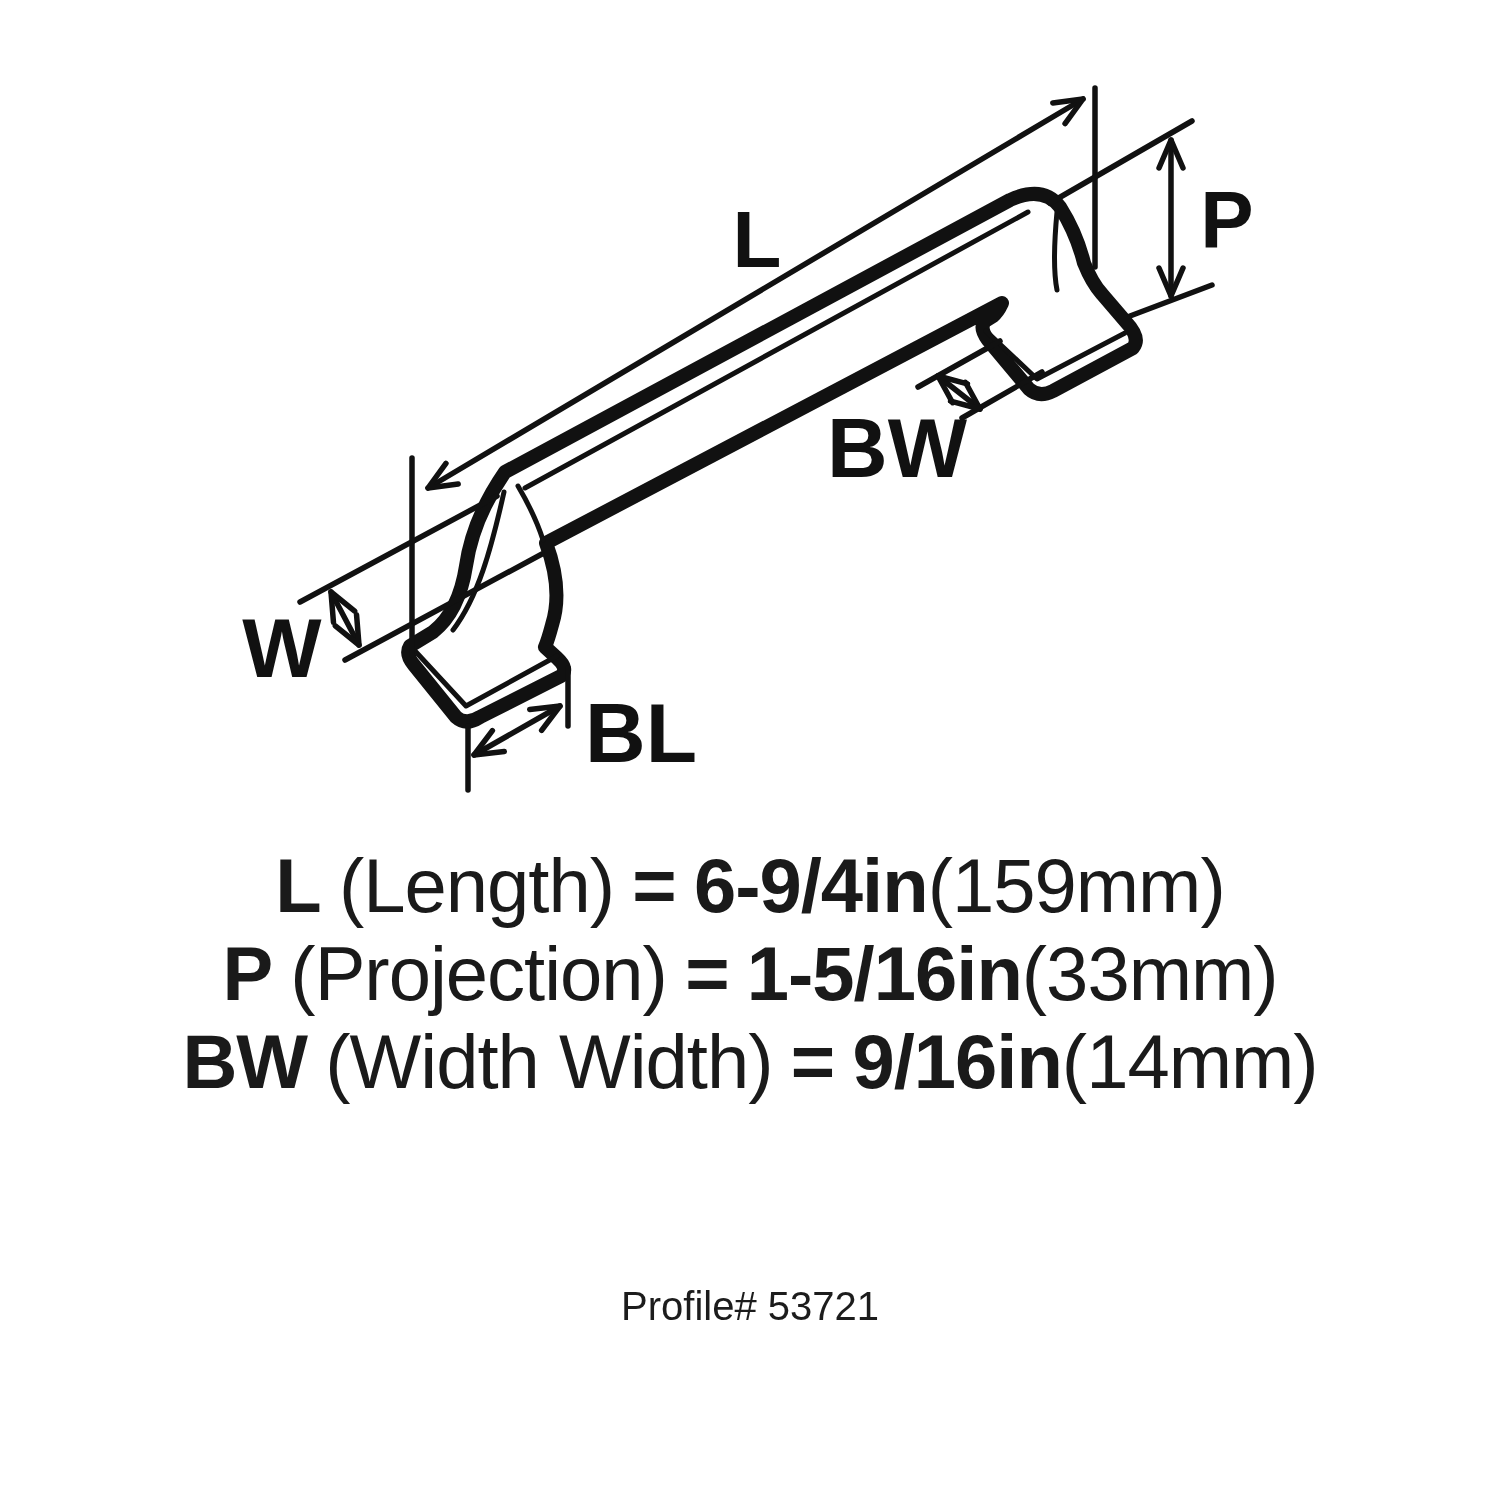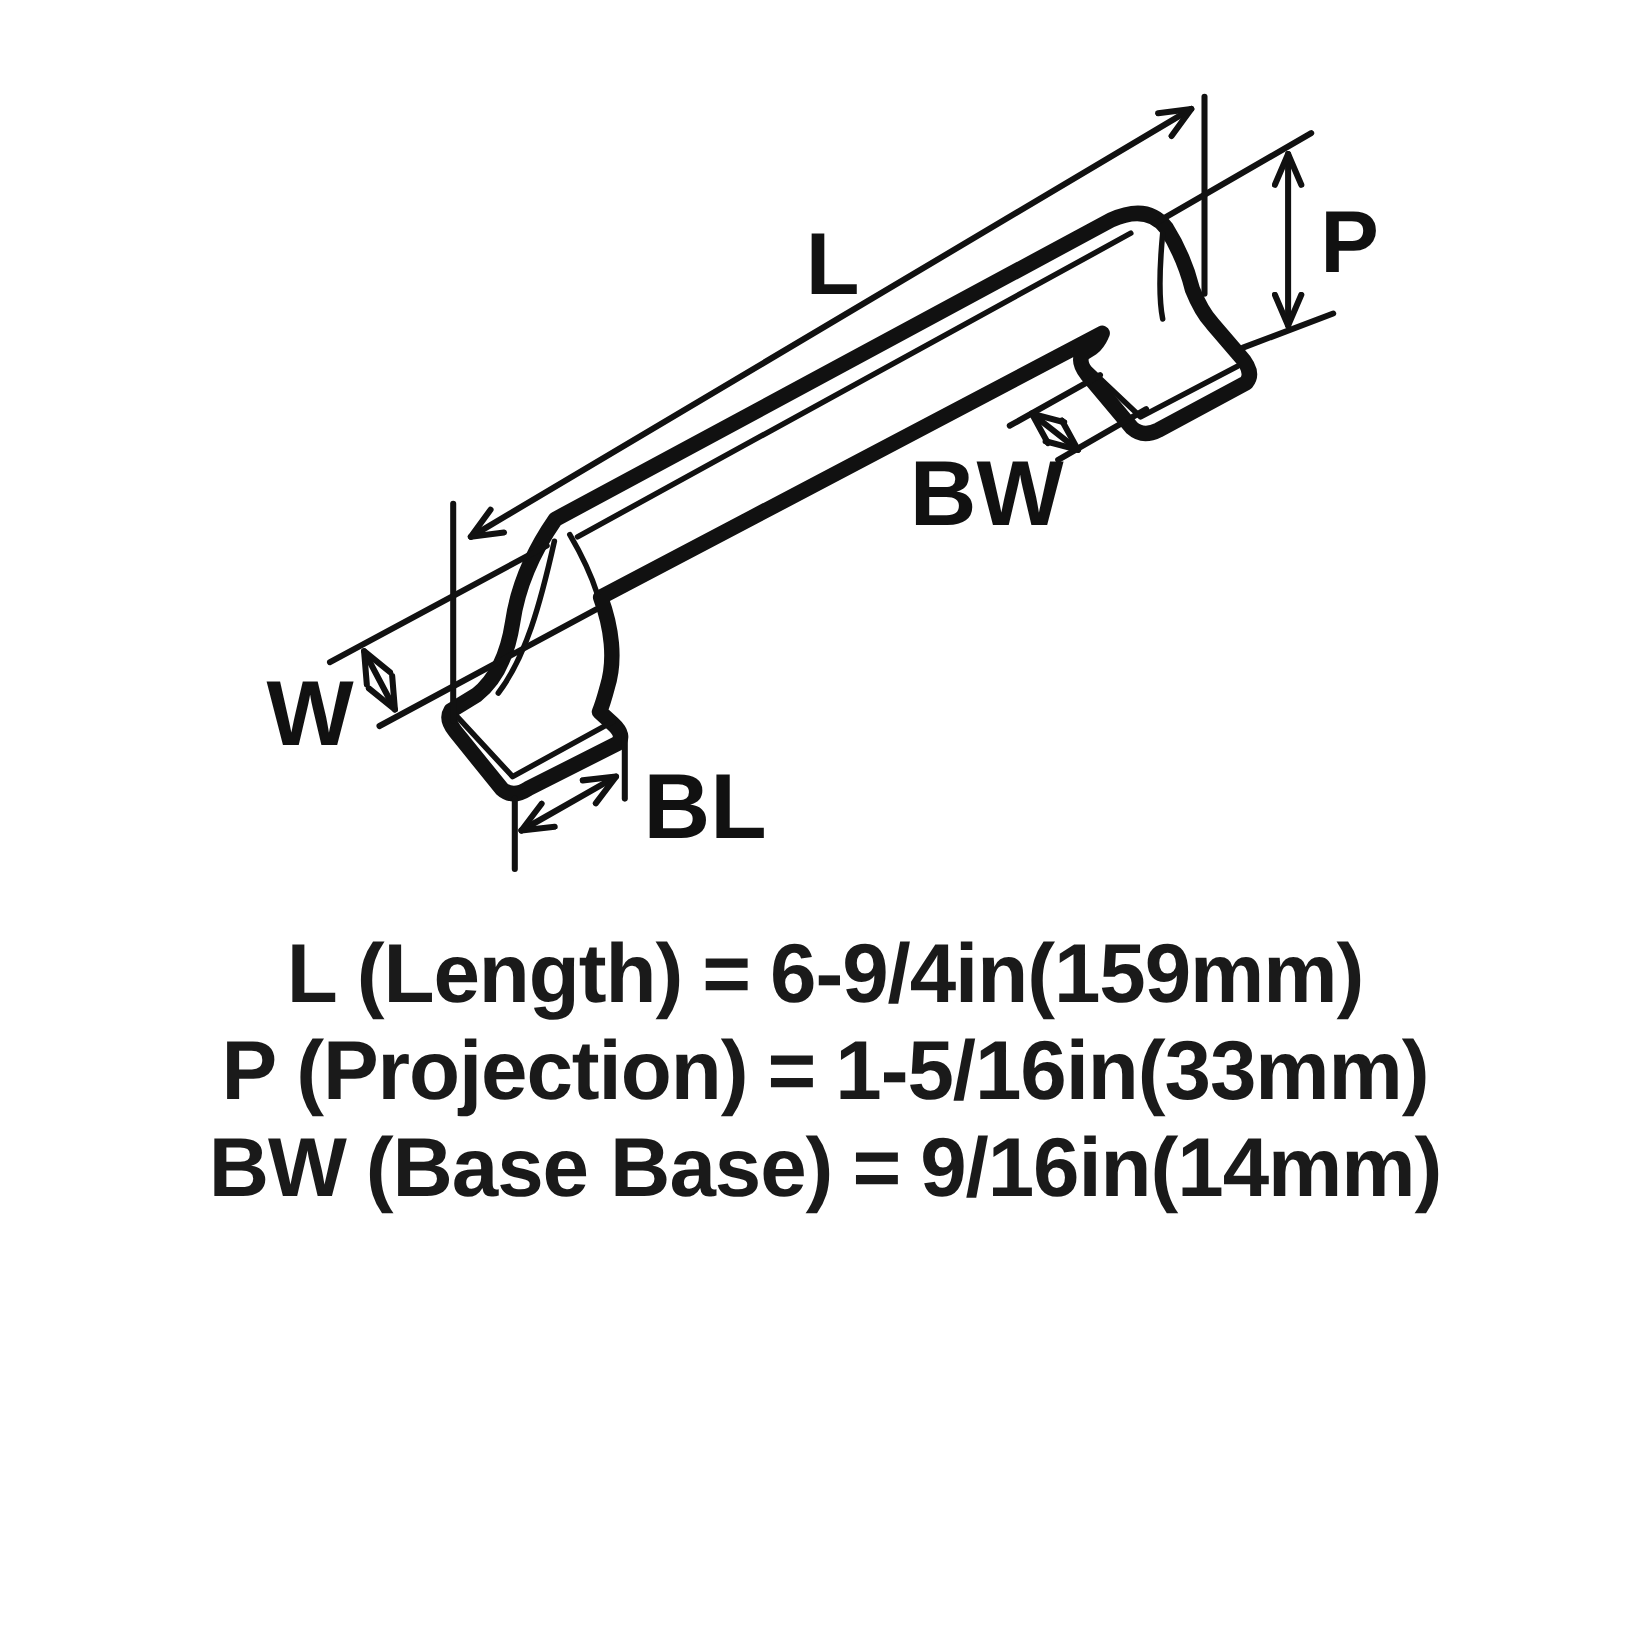--- a/index.html
+++ b/index.html
@@ -14,21 +14,21 @@
   .spec-block{
     position:absolute;left:0;top:842px;width:1500px;
     text-align:center;
     color:#1a1a1a;
   }
   .spec-line{
     display:block;height:88px;line-height:88px;
     font-size:76px;letter-spacing:-1px;white-space:nowrap;
   }
   .spec-line .b{font-weight:700;}
-  .spec-line .r{font-weight:700;}
+  .spec-line .r{font-weight:400;}
   .spec-line .g{margin-right:0.24em;}
   .profile-line{
     position:absolute;left:0;top:1284px;width:1500px;
     text-align:center;font-size:40px;font-weight:400;color:#1c1c1c;
     letter-spacing:0px;
   }
   .dim-label{
     font-weight:700;fill:#111111;
     font-family:"Liberation Sans", sans-serif;
   }
@@ -113,18 +113,19 @@
   </svg>
 
   <div class="spec-block">
     <div class="spec-line">
       <span class="b g">L</span><span class="r g">(Length)</span><span class="b g">=</span><span class="b">6-9/4in</span><span class="r">(159mm)</span>
     </div>
     <div class="spec-line">
       <span class="b g">P</span><span class="r g">(Projection)</span><span class="b g">=</span><span class="b">1-5/16in</span><span class="r">(33mm)</span>
     </div>
     <div class="spec-line">
-      <span class="b g">BW</span><span class="r g">(Base Base)</span><span class="b g">=</span><span class="b">9/16in</span><span class="r">(14mm)</span>
+      <span class="b g">BW</span><span class="r g">(Width Width)</span><span class="b g">=</span><span class="b">9/16in</span><span class="r">(14mm)</span>
     </div>
   </div>
 
+  <div class="profile-line">Profile# 53721</div>
 
 </div>
 
 </body></html>

